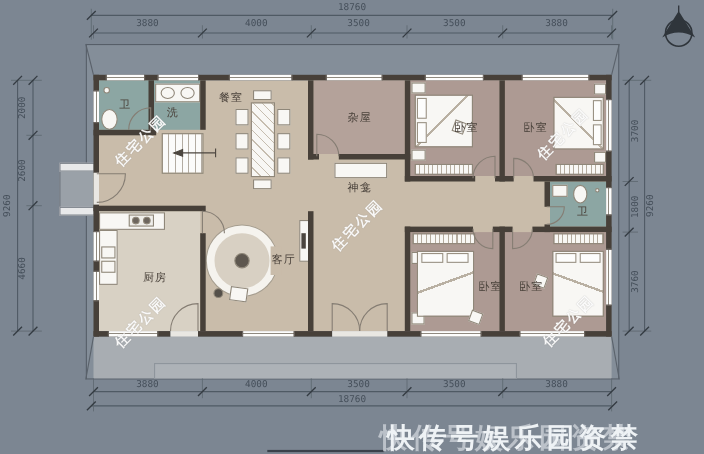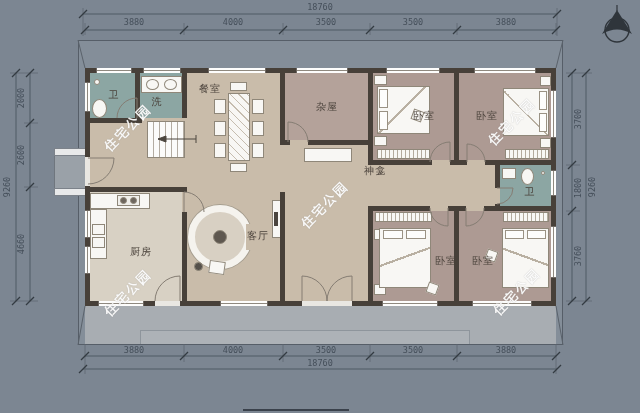--- a/index.html
+++ b/index.html
@@ -274,21 +274,21 @@
         <line x1="582" y1="305" x2="590" y2="297"></line>
     </g>
   </svg>
 
   <span class="rlabel" style="left:114px;top:95px;">卫</span>
   <span class="rlabel" style="left:157px;top:102px;">洗</span>
   <span class="rlabel" style="left:210px;top:89px;">餐室</span>
   <span class="rlabel" style="left:327px;top:107px;">杂屋</span>
   <span class="rlabel" style="left:424px;top:116px;">卧室</span>
   <span class="rlabel" style="left:487px;top:116px;">卧室</span>
-  <span class="rlabel" style="left:327px;top:171px;margin-left:48px;">神龛</span>
+  <span class="rlabel" style="left:327px;top:171px;">神龛</span>
   <span class="rlabel" style="left:530px;top:192px;">卫</span>
   <span class="rlabel" style="left:141px;top:252px;">厨房</span>
   <span class="rlabel" style="left:258px;top:236px;">客厅</span>
   <span class="rlabel" style="left:446px;top:261px;">卧室</span>
   <span class="rlabel" style="left:483px;top:261px;">卧室</span>
 
   <span class="wm" style="left:128px;top:128px;">住宅公园</span>
   <span class="wm" style="left:512px;top:122px;">住宅公园</span>
   <span class="wm" style="left:325px;top:205px;">住宅公园</span>
   <span class="wm" style="left:128px;top:293px;">住宅公园</span>
@@ -309,14 +309,15 @@
   <span class="dnum-v" style="left:21px;top:98px;">2000</span>
   <span class="dnum-v" style="left:21px;top:155px;">2600</span>
   <span class="dnum-v" style="left:21px;top:244px;">4660</span>
   <span class="dnum-v" style="left:7px;top:187px;">9260</span>
   <span class="dnum-v" style="left:578px;top:119px;">3700</span>
   <span class="dnum-v" style="left:578px;top:188px;">1800</span>
   <span class="dnum-v" style="left:578px;top:256px;">3760</span>
   <span class="dnum-v" style="left:592px;top:187px;">9260</span>
 
   <div class="abs" style="left:243px;top:409px;width:106px;height:1.5px;background:#3a414b;"></div>
+  <span class="overlay-wm" style="left:352px;top:381px;">快传号娱乐园资禁</span>
 
 </div>
 
 </body></html>

